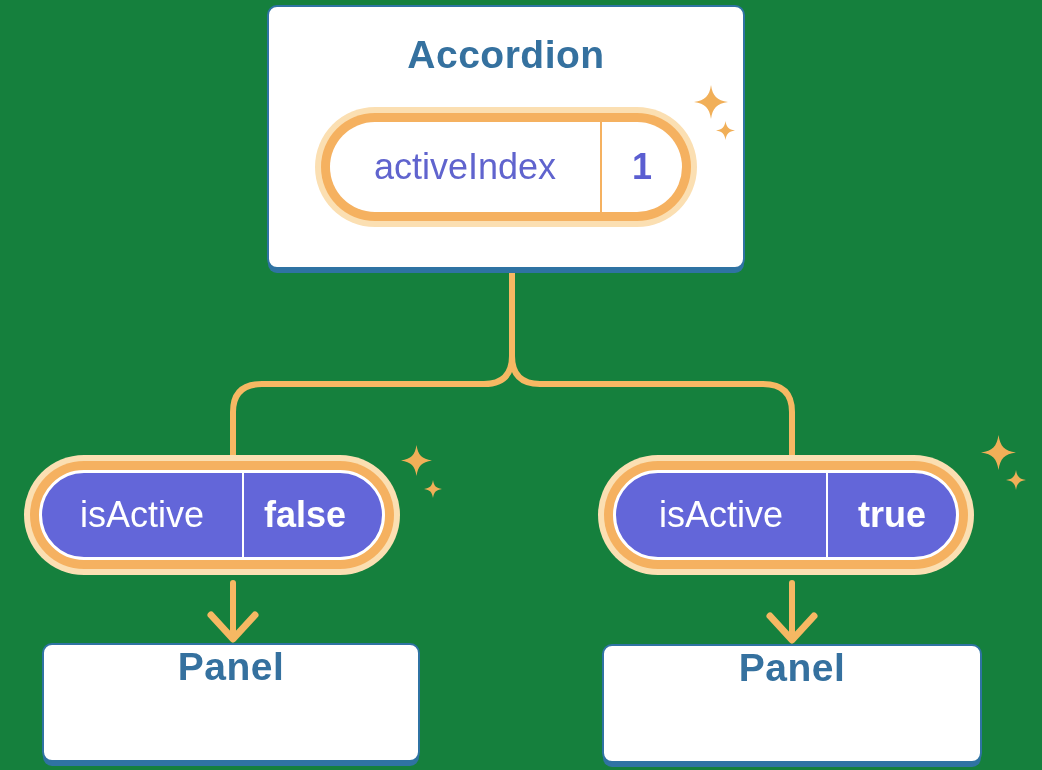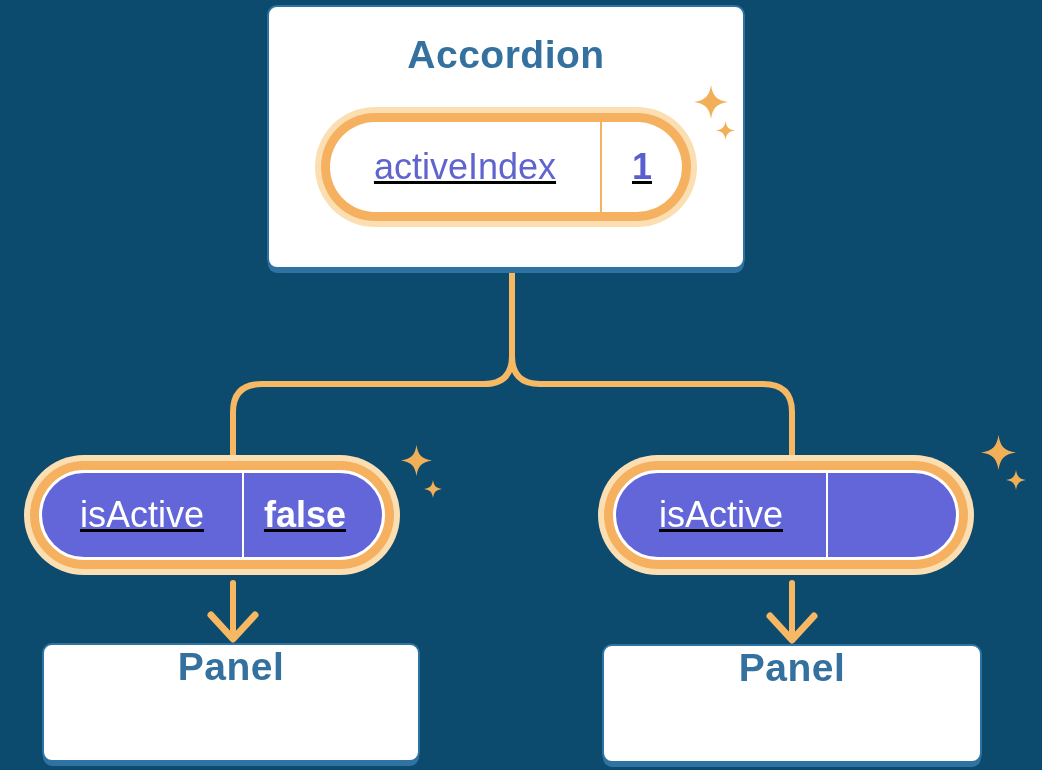--- a/index.html
+++ b/index.html
@@ -5,21 +5,21 @@
   html, body { margin: 0; padding: 0; }
   body {
     background: #4C6770;
     font-family: "Liberation Sans", sans-serif;
     -webkit-font-smoothing: antialiased;
   }
   .canvas {
     position: relative;
     width: 1042px;
     height: 770px;
-    background: #0c4a6e;
+    background: #15803d;
     overflow: hidden;
   }
   .connectors {
     position: absolute;
     left: 0; top: 0;
     width: 1042px; height: 770px;
   }
   
   .comp-box {
     position: absolute;
@@ -48,21 +48,20 @@
     position: absolute;
     background: #FBDFB2;
     border-radius: 999px;
     padding: 6px;
     box-sizing: border-box;
   }
   .pill-ring {
     background: #F5B160;
     border-radius: 999px;
     padding: 9px;
-    text-decoration: underline;
   }
   .pill {
     border-radius: 999px;
     display: flex;
     align-items: center;
     box-sizing: border-box;
   }
   .pill-light {
     background: #FFFFFF;
     width: 352px; height: 90px;
@@ -135,20 +134,21 @@
         <span class="pill-value">false</span>
       </div>
     </div>
   </div>
 
   <div class="pill-glow prop-pill right">
     <div class="pill-ring">
       <div class="pill pill-purple">
         <span class="pill-name">isActive</span>
         <span class="pill-divider white"></span>
+        <span class="pill-value">true</span>
       </div>
     </div>
   </div>
 
   <div class="comp-box panel-box left">
     <div class="box-title">Panel</div>
   </div>
   <div class="comp-box panel-box right">
     <div class="box-title">Panel</div>
   </div>

